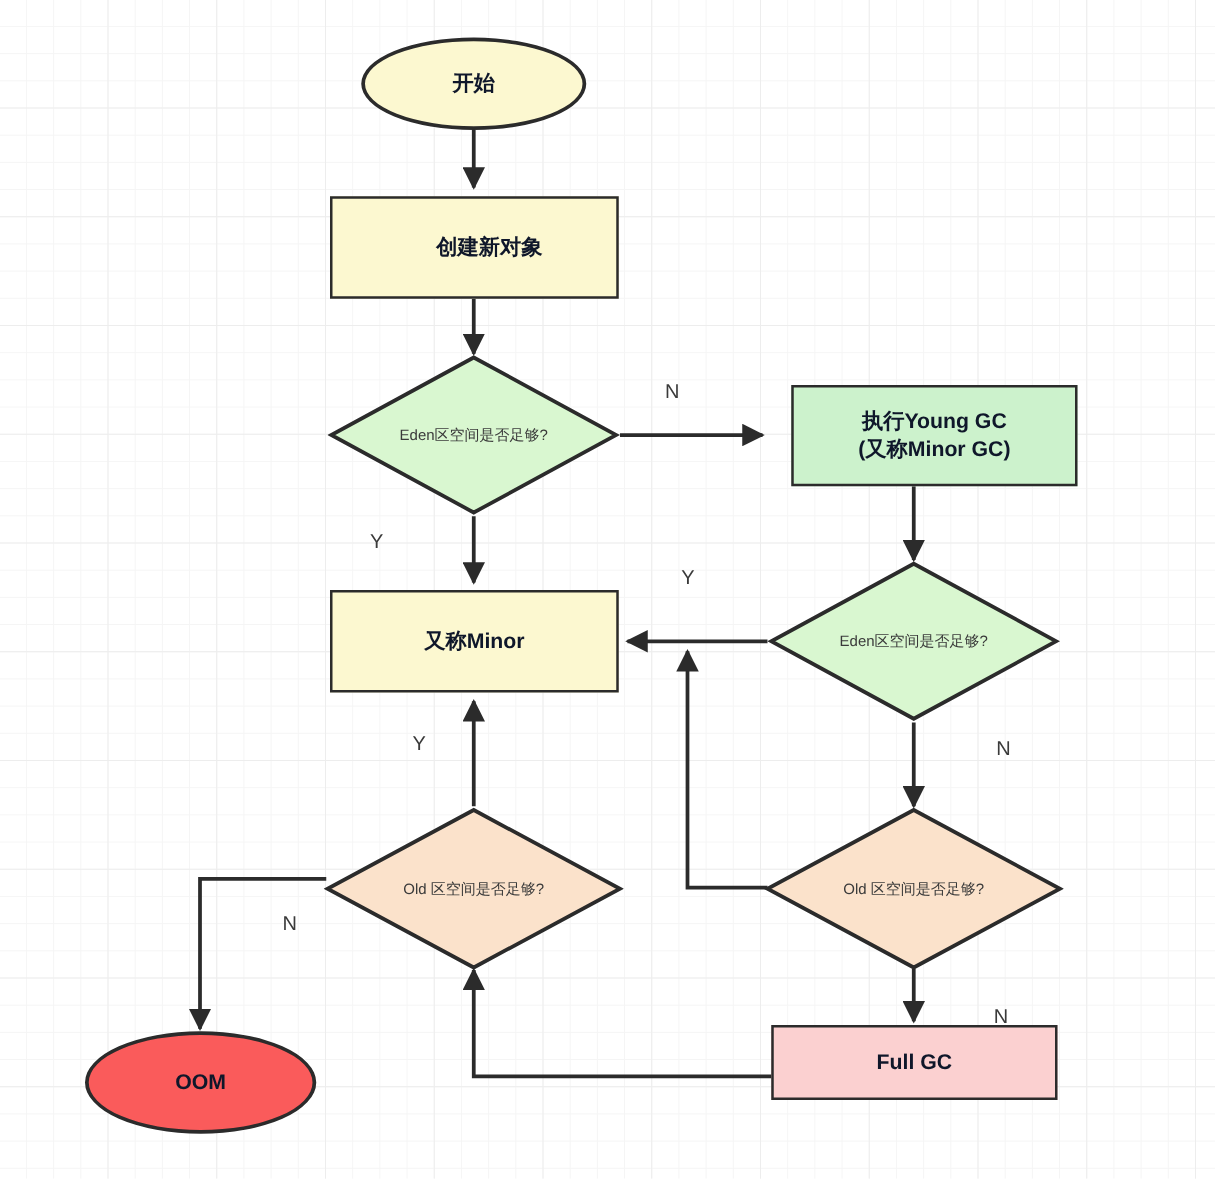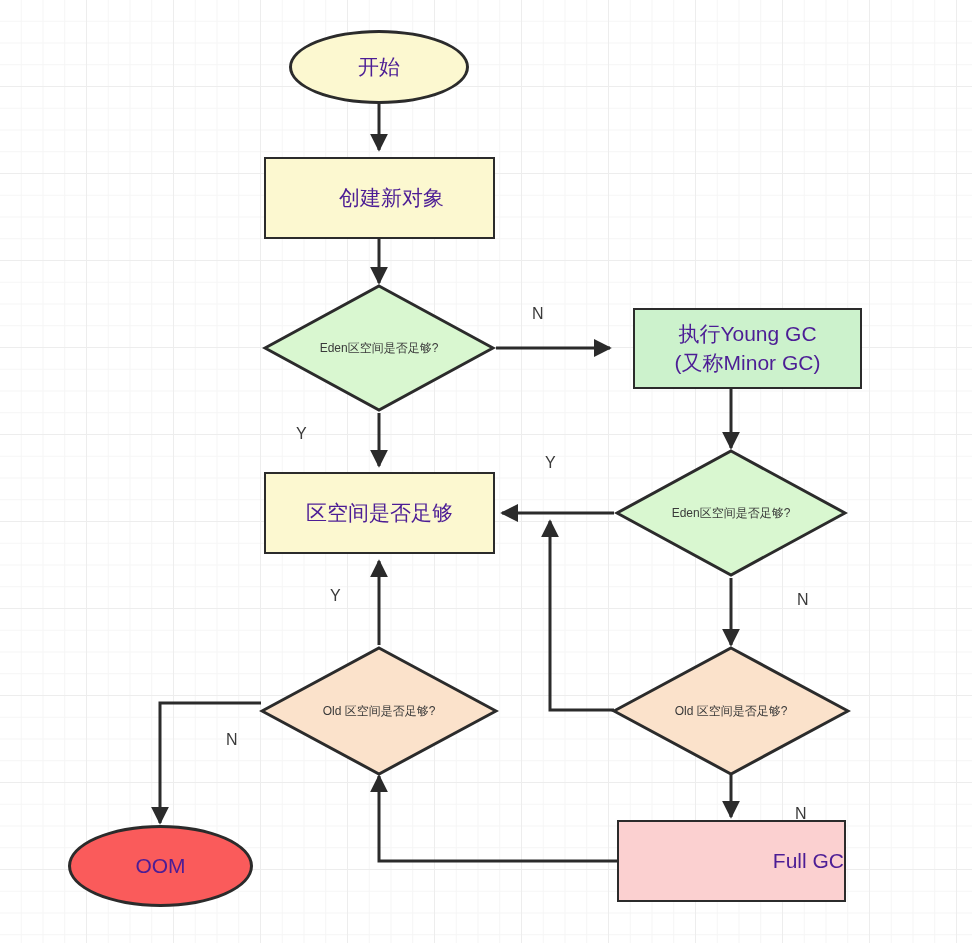--- a/index.html
+++ b/index.html
@@ -37,24 +37,25 @@
     height: 943px;
     pointer-events: none;
   }
   .node {
     position: absolute;
     box-sizing: border-box;
     display: flex;
     align-items: center;
     justify-content: center;
     text-align: center;
-    color: #4c1d95;
-    font-size: 21px;
+    color: #0f172a;
+    font-size: 17px;
     line-height: 1.35;
     white-space: pre-line;
+    font-weight: bold;
   }
   .node.proc {
     border: 2.5px solid #2b2b2b;
   }
   .node.term {
     border: 3px solid #2b2b2b;
     border-radius: 50%;
   }
   .diamond-wrap {
     position: absolute;
@@ -146,38 +147,38 @@
   </div>
 
   <div class="diamond-wrap" style="left:614px; top:448px; width:234px; height:130px;">
     <svg width="234" height="130" viewBox="0 0 234 130" xmlns="http://www.w3.org/2000/svg">
       <polygon points="117,3 231,65 117,127 3,65" fill="#d9f7d0" stroke="#2b2b2b" stroke-width="3"></polygon>
     </svg>
     <div class="diamond-label">Eden区空间是否足够?</div>
   </div>
 
   <div class="node proc" style="left:264px; top:472px; width:231px; height:82px; background:#fcf8d0;">
-    <span>区空间是否足够</span>
+    <span>又称Minor</span>
   </div>
 
   <div class="diamond-wrap" style="left:259px; top:645px; width:240px; height:132px;">
     <svg width="240" height="132" viewBox="0 0 240 132" xmlns="http://www.w3.org/2000/svg">
       <polygon points="120,3 237,66 120,129 3,66" fill="#fbe2cb" stroke="#2b2b2b" stroke-width="3"></polygon>
     </svg>
     <div class="diamond-label">Old 区空间是否足够?</div>
   </div>
 
   <div class="diamond-wrap" style="left:611px; top:645px; width:240px; height:132px;">
     <svg width="240" height="132" viewBox="0 0 240 132" xmlns="http://www.w3.org/2000/svg">
       <polygon points="120,3 237,66 120,129 3,66" fill="#fbe2cb" stroke="#2b2b2b" stroke-width="3"></polygon>
     </svg>
     <div class="diamond-label">Old 区空间是否足够?</div>
   </div>
 
-  <div class="node proc" style="left:617px; top:820px; width:229px; height:82px; background:#fbd0d0;justify-content:flex-end;">
+  <div class="node proc" style="left:617px; top:820px; width:229px; height:60px; background:#fbd0d0;">
     <span>Full GC</span>
   </div>
 
   <div class="node term" style="left:68px; top:825px; width:185px; height:82px; background:#fa5b5b;">
     <span>OOM</span>
   </div>
 
   <div class="edge-label" style="left:532px; top:306px;">N</div>
 
   <div class="edge-label" style="left:296px; top:426px;">Y</div>

